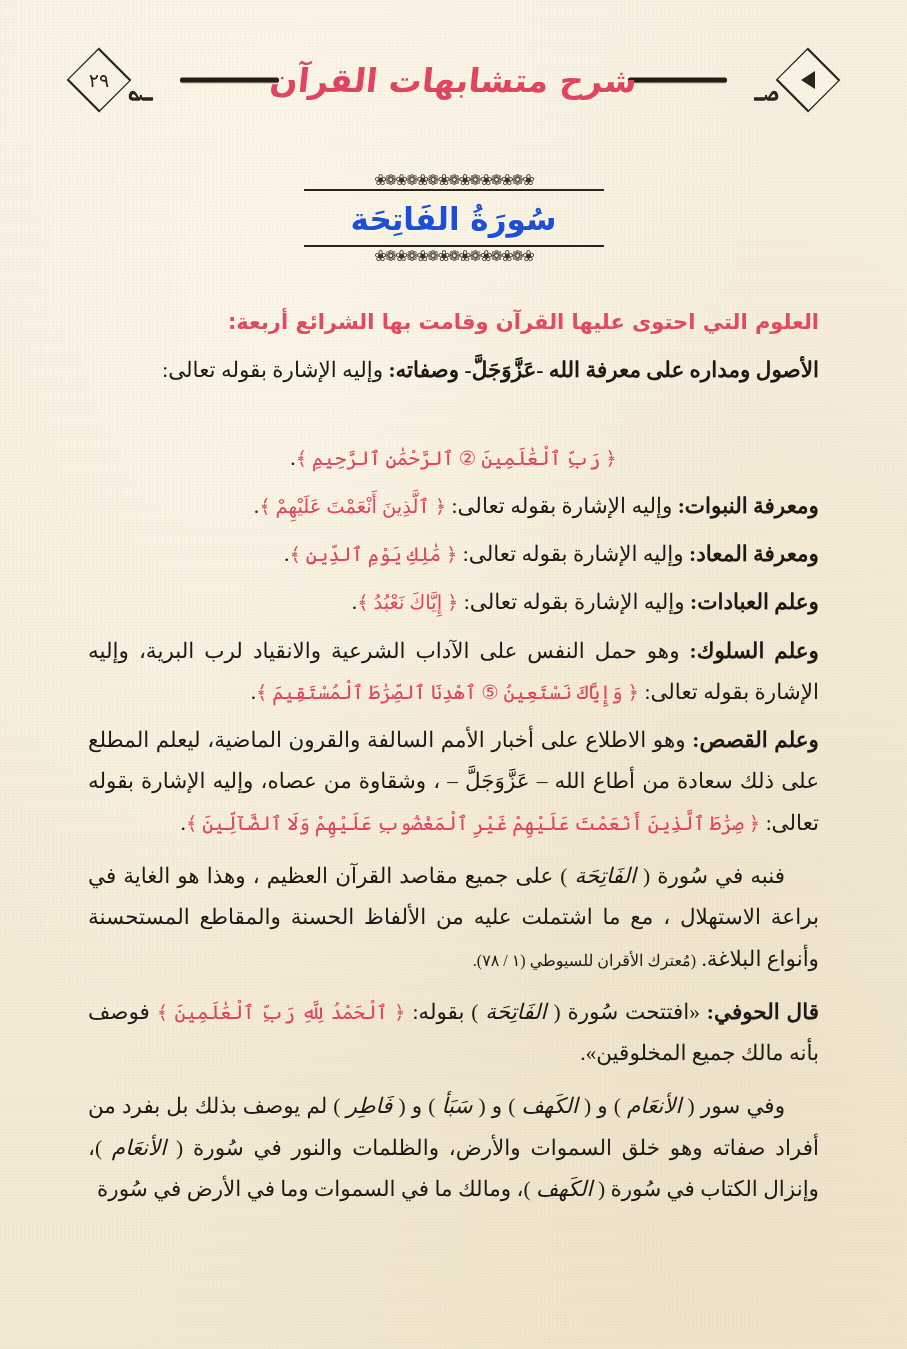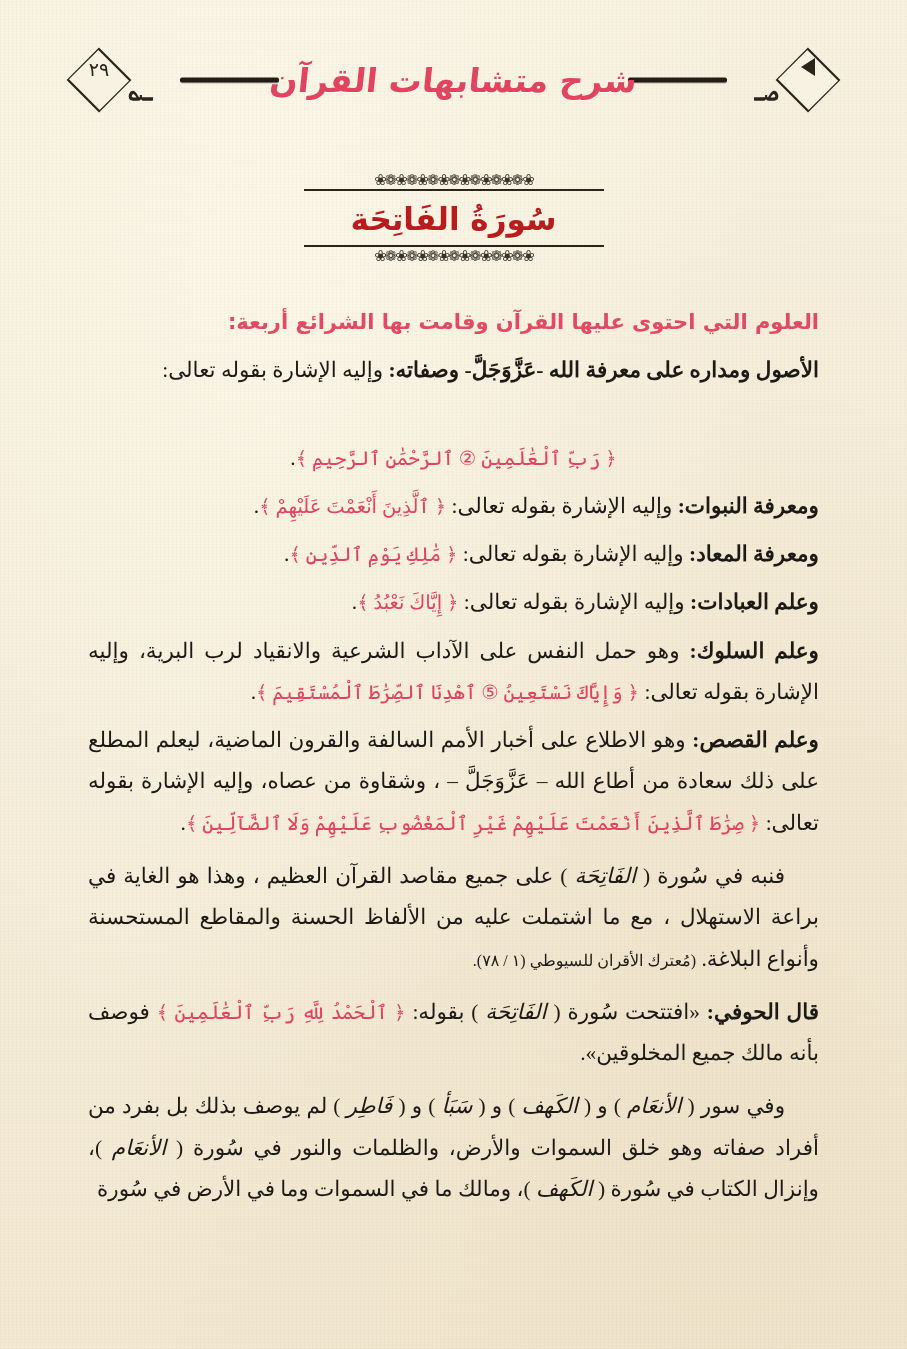--- a/index.html
+++ b/index.html
@@ -33,21 +33,21 @@
   .hdr-rule{
     position:absolute;top:50%;height:5px;background:#231d16;border-radius:2px;
     transform:translateY(-50%);
     box-shadow:0 1px 0 rgba(0,0,0,.25);
   }
   .hdr-rule.right{ right:118px; left:566px; }
   .hdr-rule.left{ left:118px; right:566px; }
   .diamond{
     position:absolute;top:50%;transform:translateY(-50%) ;
     width:74px;height:44px;
-    display:flex;justify-content:center;
+    display:flex;align-items:center;justify-content:center;
   }
   .diamond .shape{
     position:absolute;inset:0;
     border:2px solid #2b241c;
     transform:rotate(45deg) scale(.62,1.04);
     background:#f8f2e2;
   }
   .diamond .inner{
     position:relative;font-size:19px;color:#2b241c;letter-spacing:1px;
     font-family:"DejaVu Sans","Liberation Sans",sans-serif;
@@ -83,21 +83,21 @@
     position:absolute;left:0;right:0;top:168px;height:100px;
     display:flex;flex-direction:column;align-items:center;justify-content:center;
   }
   .orn-row{ width:300px;display:flex;flex-direction:column;align-items:center; }
   .orn-flowers{
     font-size:15px;color:#3a332a;letter-spacing:-2px;line-height:.8;
     font-family:"DejaVu Sans",sans-serif;white-space:nowrap;
   }
   .orn-line{ width:300px;height:2px;background:#2b241c;margin:3px 0; }
   .surah-title{
-    color:#b91c1c;font-size:31px;font-weight:bold;
+    color:#1d4ed8;font-size:31px;font-weight:bold;
     margin:7px 0 5px;letter-spacing:0;
     font-family:"DejaVu Sans","Liberation Sans",sans-serif;
     text-shadow:0 1px 0 rgba(255,255,255,.45);
   }
 
   
   .body{
     position:absolute;right:88px;left:88px;top:302px;
     color:#1d1a15;
     font-size:21.5px;

